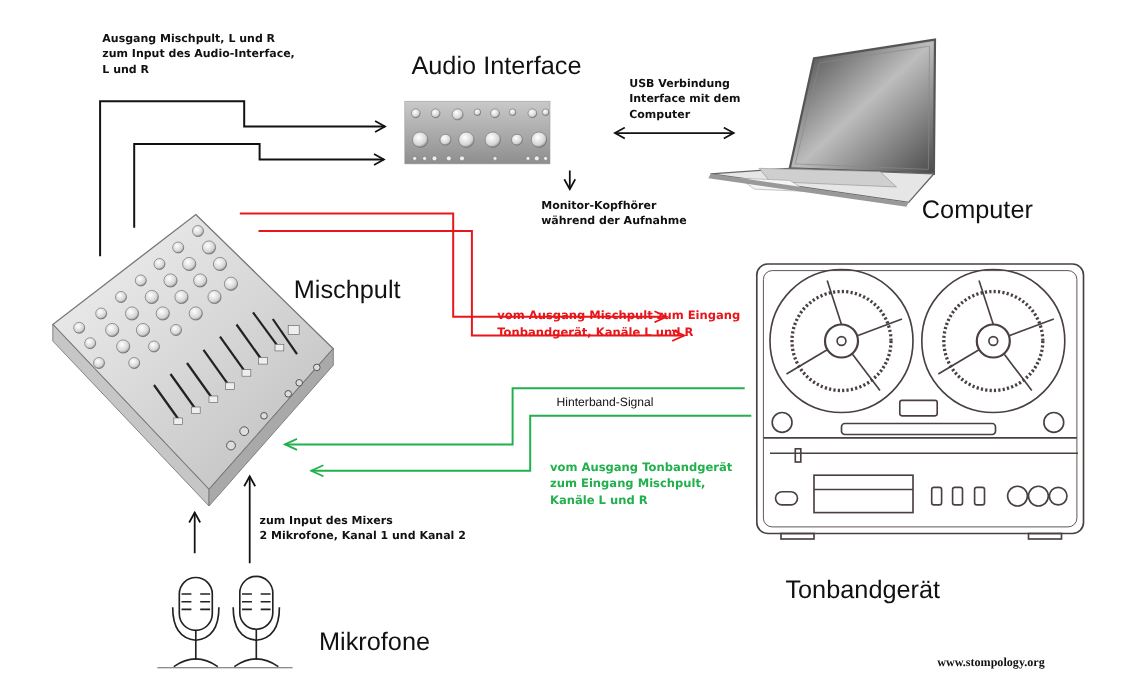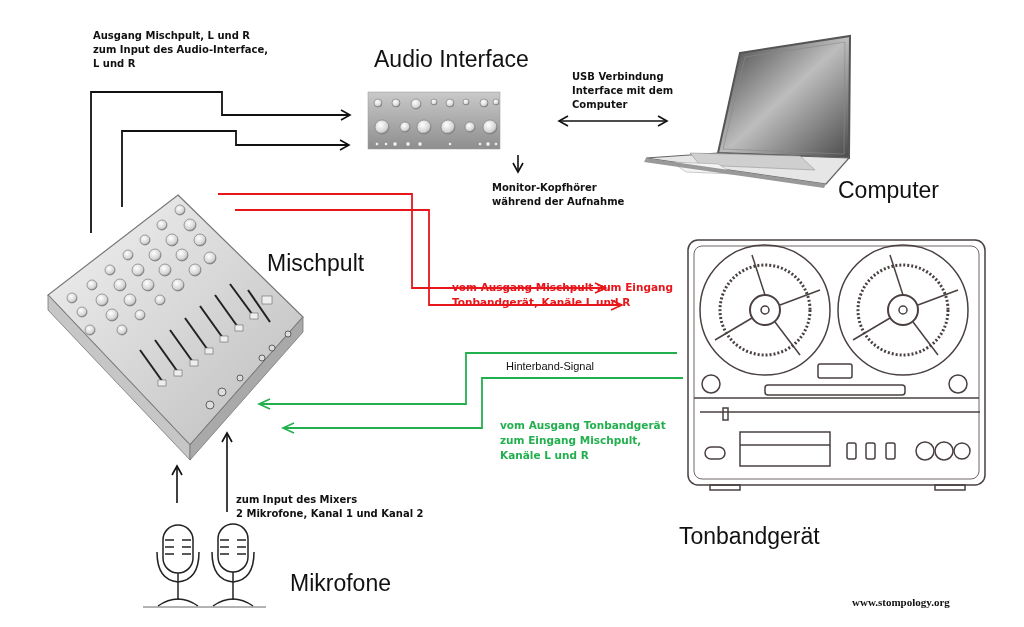--- a/index.html
+++ b/index.html
@@ -228,33 +228,33 @@
     <path d="M212,552 Q212,580 233,582 Q254,580 254,552"></path>
     <line x1="233" y1="572" x2="233" y2="600"></line>
     <path d="M213,606 Q233,592 253,606"></path>
     <line x1="143" y1="607" x2="266" y2="607" stroke="#666" stroke-width="1"></line>
   </g>
 </svg>
 
 <div class="title" style="left:374px;top:46px;">Audio Interface</div>
 <div class="title" style="left:838px;top:177px;">Computer</div>
 <div class="title" style="left:267px;top:250px;">Mischpult</div>
-<div class="title" style="left:679px;top:523px;text-align:right;">Tonbandgerät</div>
+<div class="title" style="left:714px;top:523px;text-align:right;">Tonbandgerät</div>
 <div class="title" style="left:290px;top:570px;">Mikrofone</div>
 
 <div class="note" style="left:93px;top:29px;">Ausgang Mischpult, L und R
 zum Input des Audio-Interface,
 L und R</div>
 <div class="note" style="left:572px;top:70px;">USB Verbindung
 Interface mit dem
 Computer</div>
 <div class="note" style="left:492px;top:181px;">Monitor-Kopfhörer
 während der Aufnahme</div>
 <div class="note red" style="left:452px;top:240px;margin-top:40px;">vom Ausgang Mischpult zum Eingang
 Tonbandgerät, Kanäle L und R</div>
 <div class="note green" style="left:500px;top:399px;margin-top:19px;">vom Ausgang Tonbandgerät
 zum Eingang Mischpult,
 Kanäle L und R</div>
 <div class="plain" style="left:506px;top:360px;">Hinterband-Signal</div>
-<div class="note" style="left:236px;top:467px;margin-top:26px;">zum Input des Mixers
+<div class="note" style="left:236px;top:467px;">zum Input des Mixers
 2 Mikrofone, Kanal 1 und Kanal 2</div>
 
 <div class="credit" style="left:852px;top:596px;font-family:Liberation Serif, serif;">www.stompology.org</div>
 
 </body></html>

